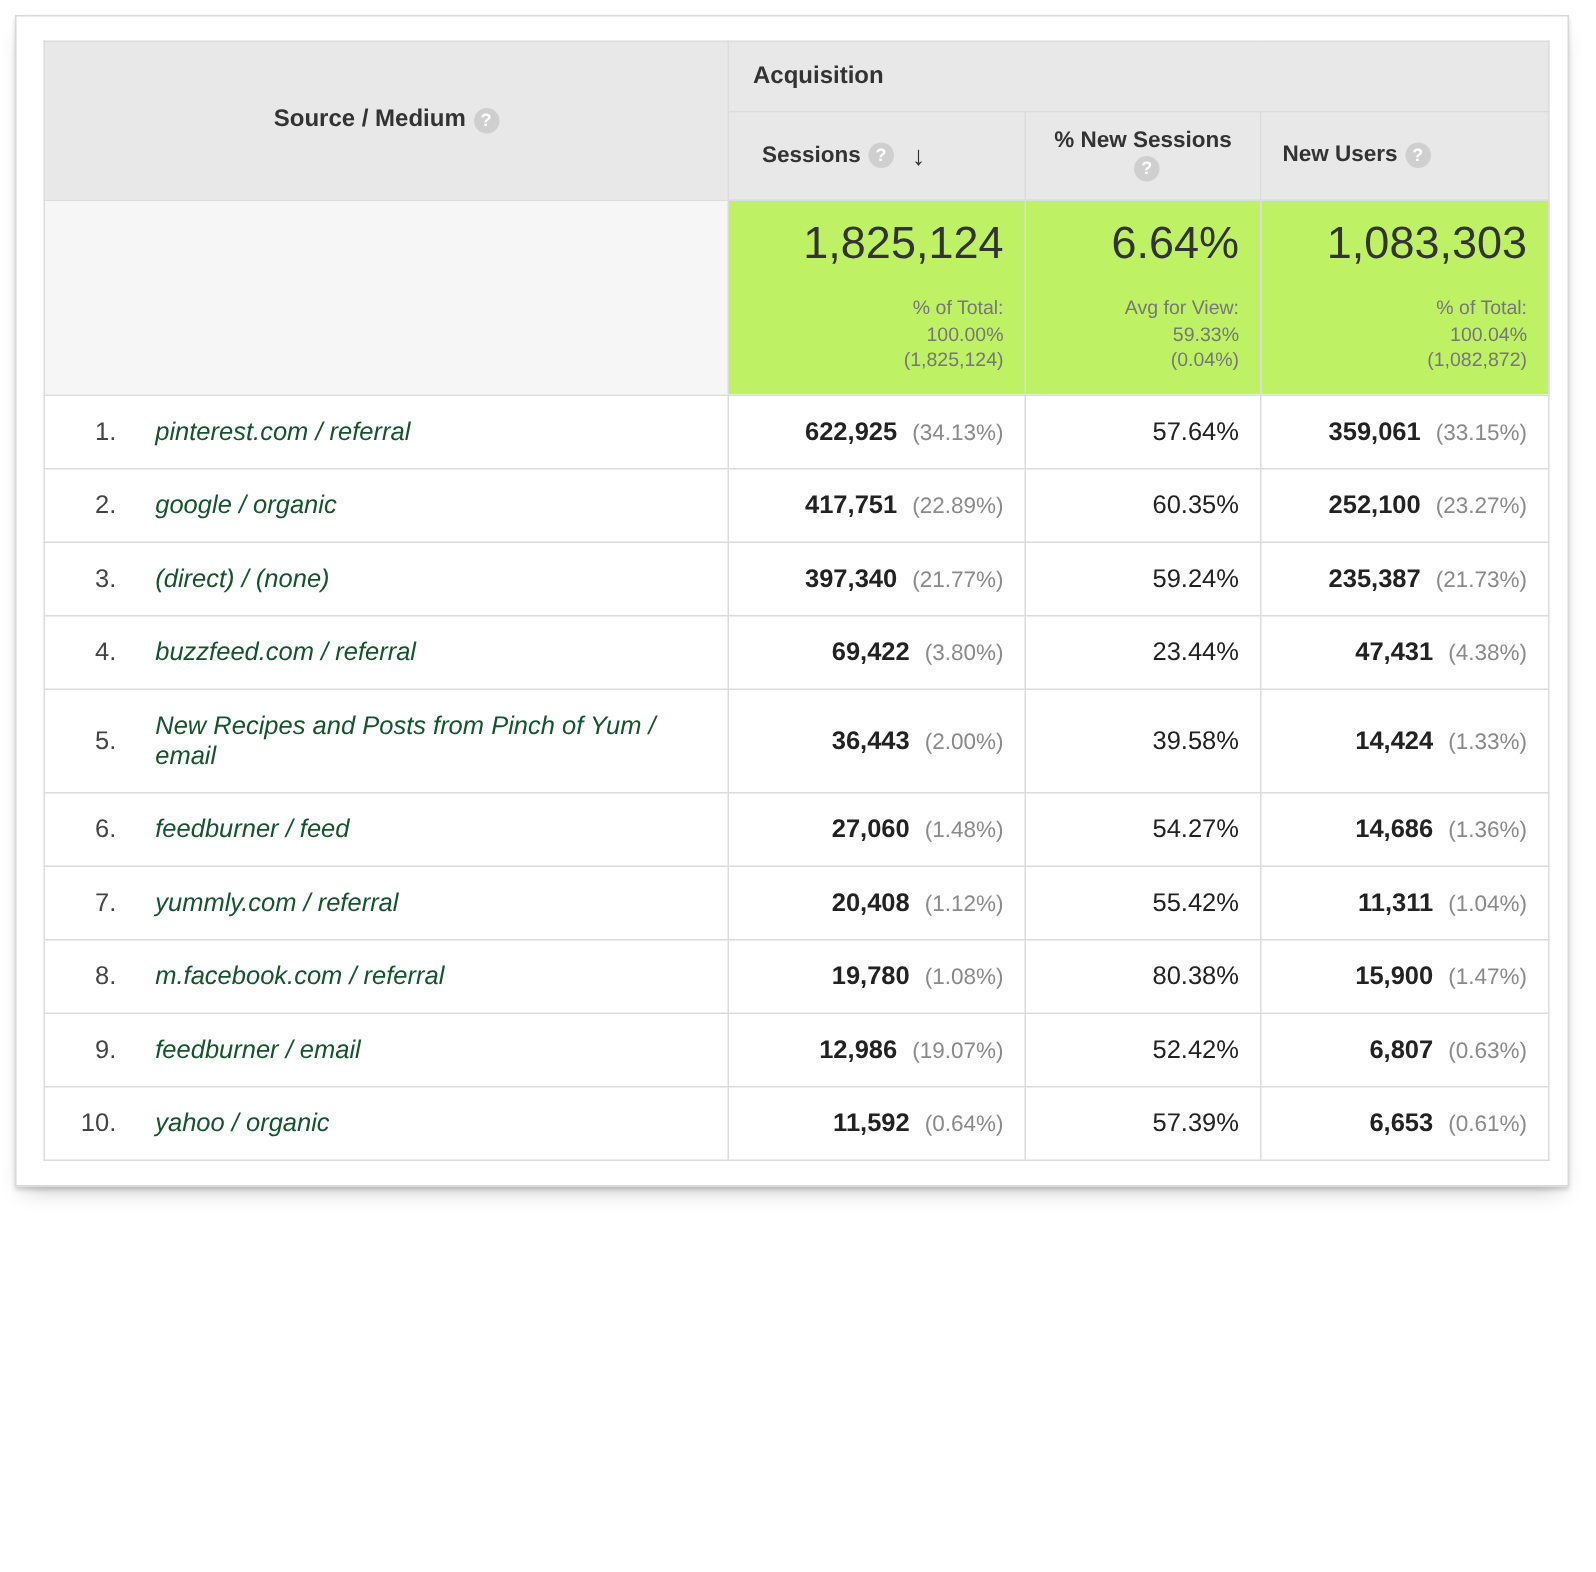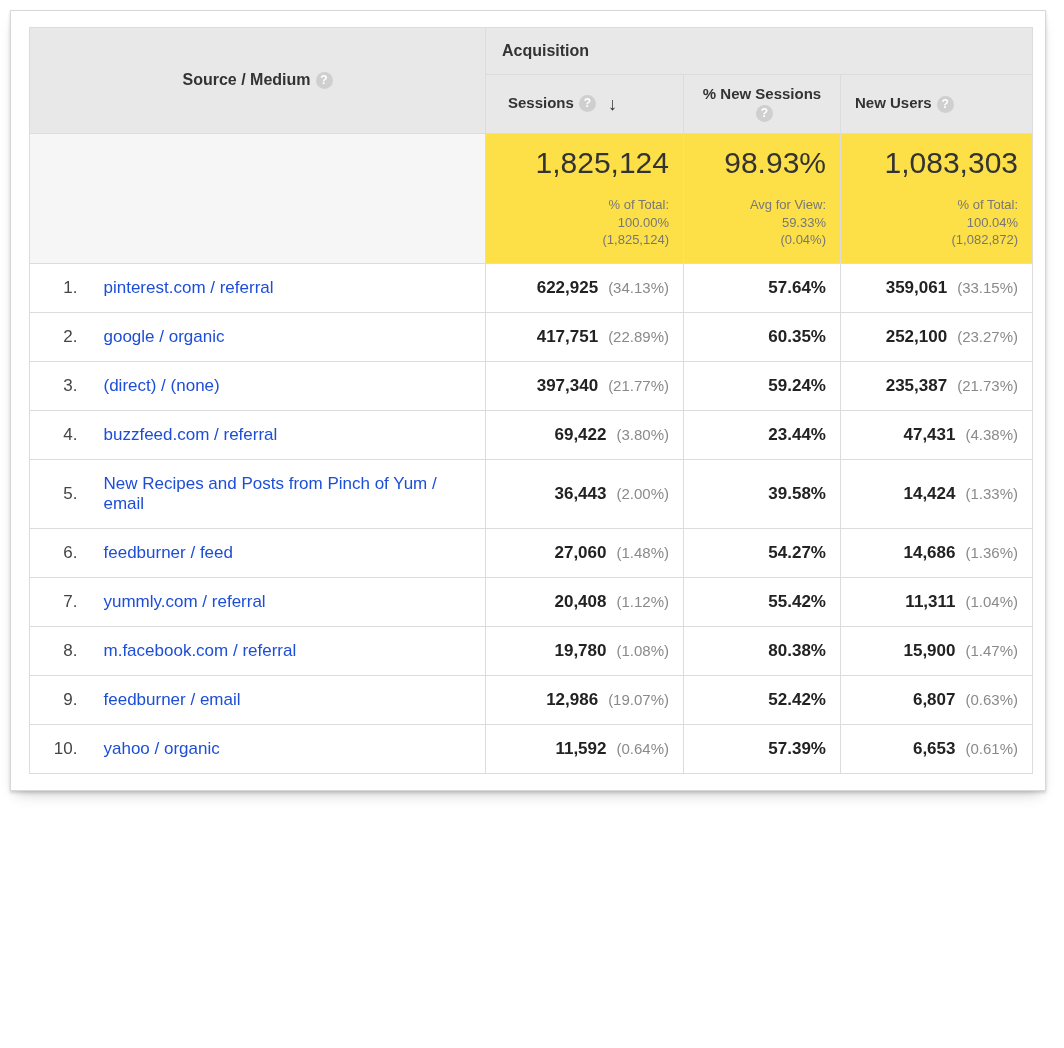--- a/index.html
+++ b/index.html
@@ -109,21 +109,21 @@
     display: inline-block;
     margin-left: 12px;
     font-size: 18px;
     color: #333;
     vertical-align: middle;
     cursor: pointer;
   }
 
   
   tr.summary td {
-    background: #fde047;
+    background: #bef264;
     padding: 12px 14px 14px 14px;
     text-align: right;
   }
   tr.summary td.blank { background: #f6f6f6; }
   .sum-big {
     font-size: 30px;
     color: #333;
     line-height: 1.15;
     font-weight: normal;
   }
@@ -142,36 +142,37 @@
     font-size: 17px;
     color: #444;
     background: #fff;
   }
   td.label {
     padding: 14px 12px 14px 16px;
     font-size: 17px;
     background: #fff;
   }
   td.label a {
-    color: #1d4ed8;
+    color: #14532d;
     text-decoration: none;
     cursor: pointer;
+    font-style: italic;
   }
 
   td.num {
     text-align: right;
     padding: 14px 14px 14px 10px;
     font-size: 17px;
     color: #222;
     white-space: nowrap;
     background: #fff;
   }
   td.num .val { font-weight: bold; }
   td.num .pct { color: #8a8a8a; font-size: 15px; margin-left: 10px; text-align: right; }
-  td.num.plain { font-weight: bold; }
+  td.num.plain { font-weight: normal; }
 
   
   td.idx { border-right: none; }
   td.label { border-left: none; }
 
   .nowrap { white-space: nowrap; }
 </style>
 </head>
 <body>
 
@@ -214,21 +215,21 @@
           <td class="blank" colspan="2"></td>
           <td>
             <div class="sum-big">1,825,124</div>
             <div class="sum-sub">
               <div>% of Total:</div>
               <div>100.00%</div>
               <div>(1,825,124)</div>
             </div>
           </td>
           <td>
-            <div class="sum-big">98.93%</div>
+            <div class="sum-big">6.64%</div>
             <div class="sum-sub">
               <div>Avg for View:</div>
               <div>59.33%</div>
               <div>(0.04%)</div>
             </div>
           </td>
           <td>
             <div class="sum-big">1,083,303</div>
             <div class="sum-sub">
               <div>% of Total:</div>

